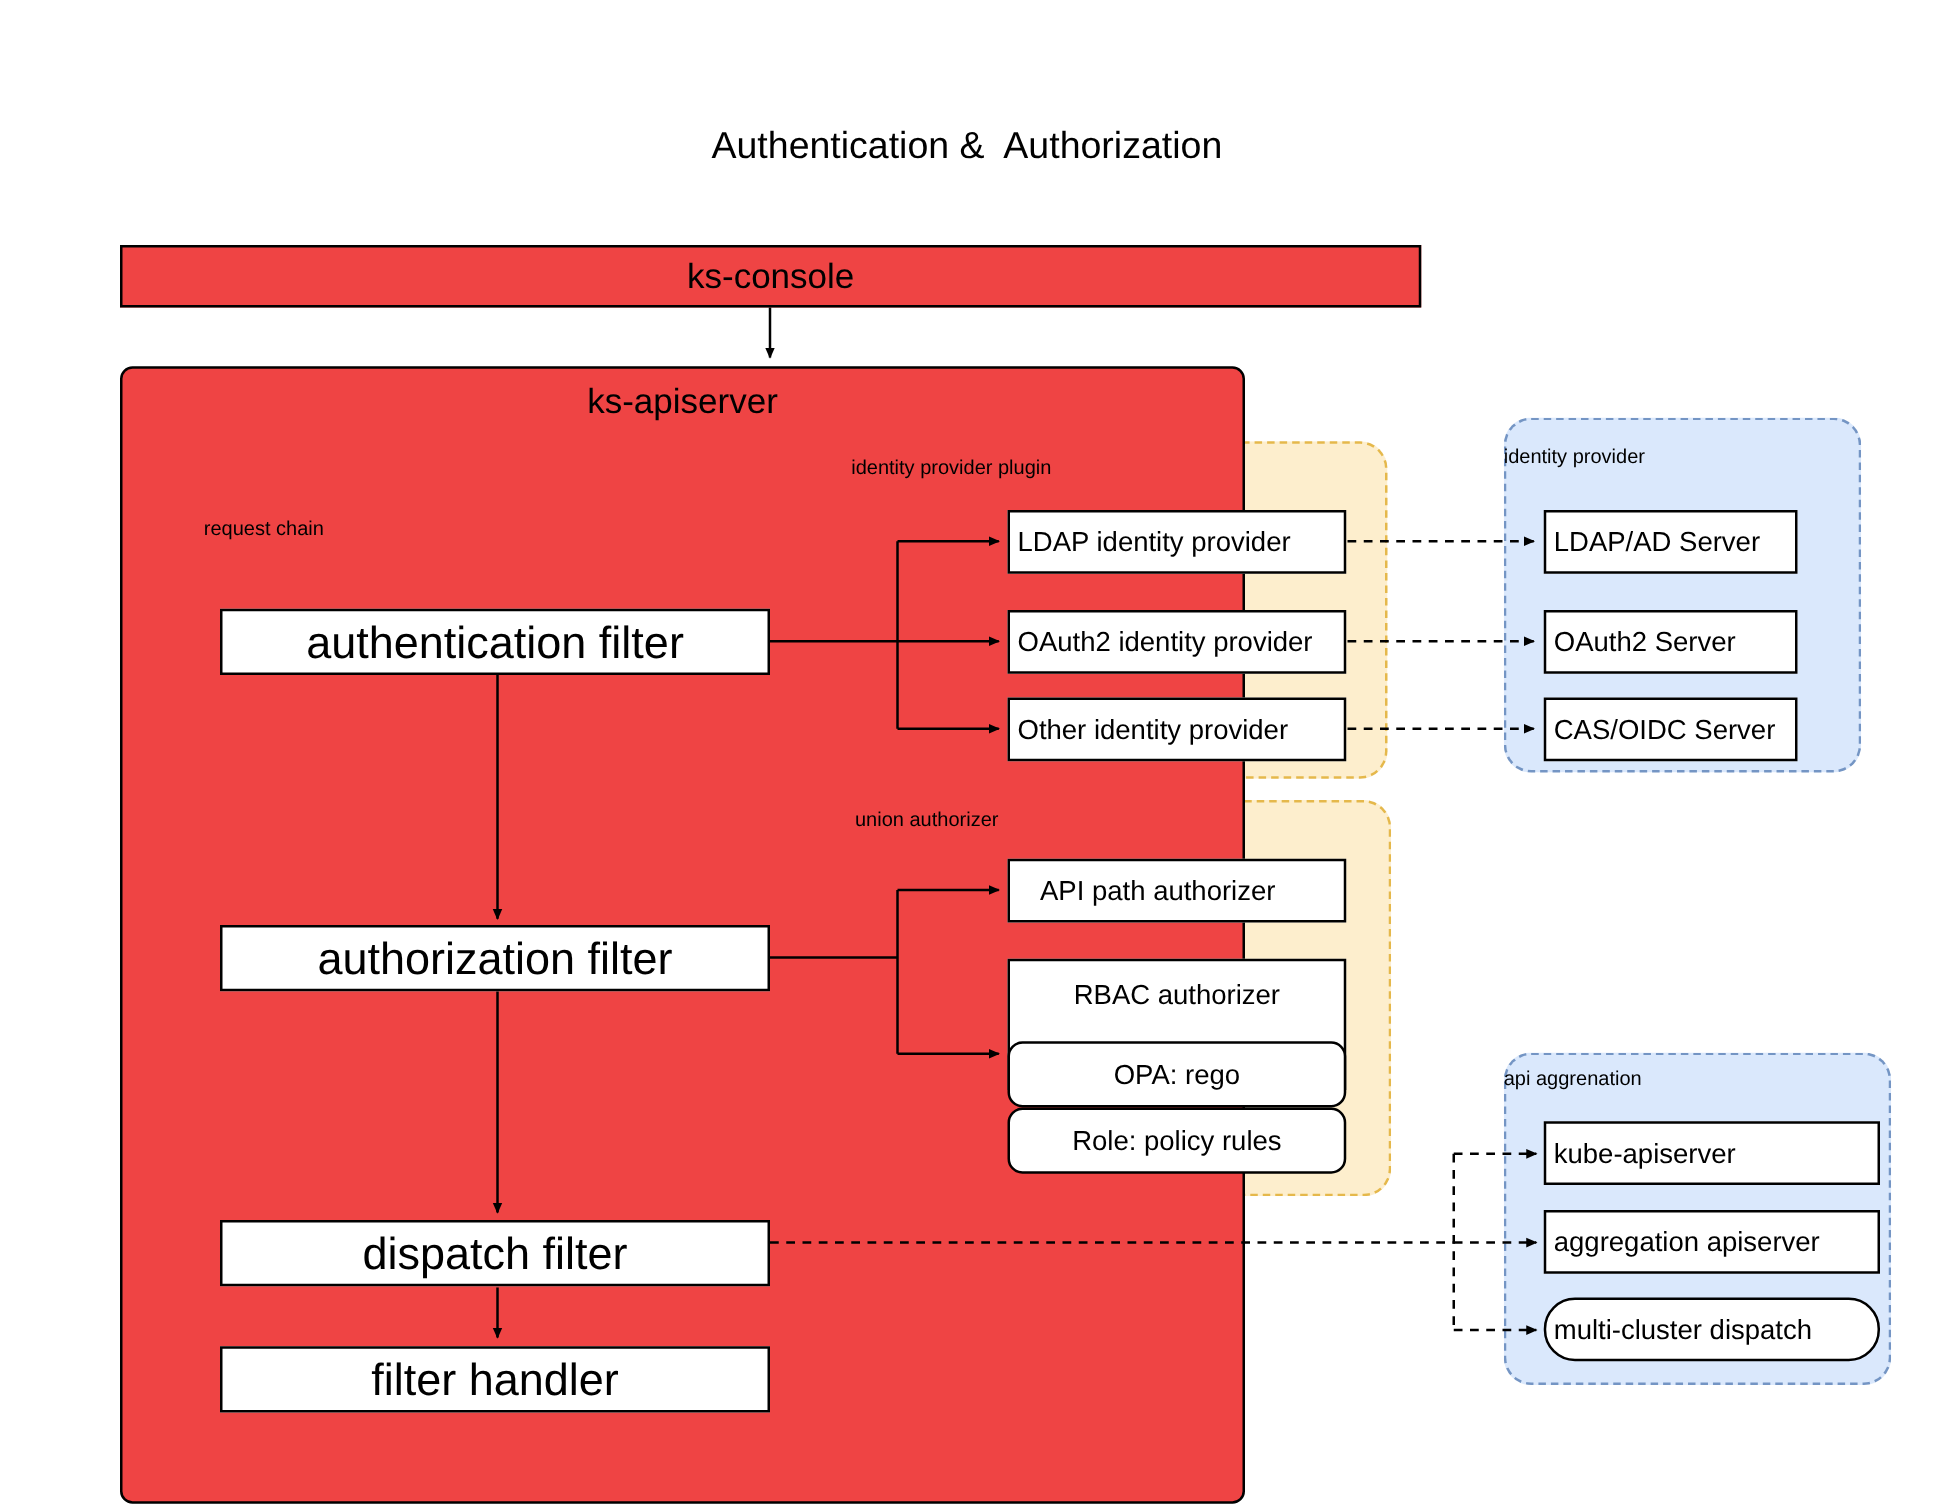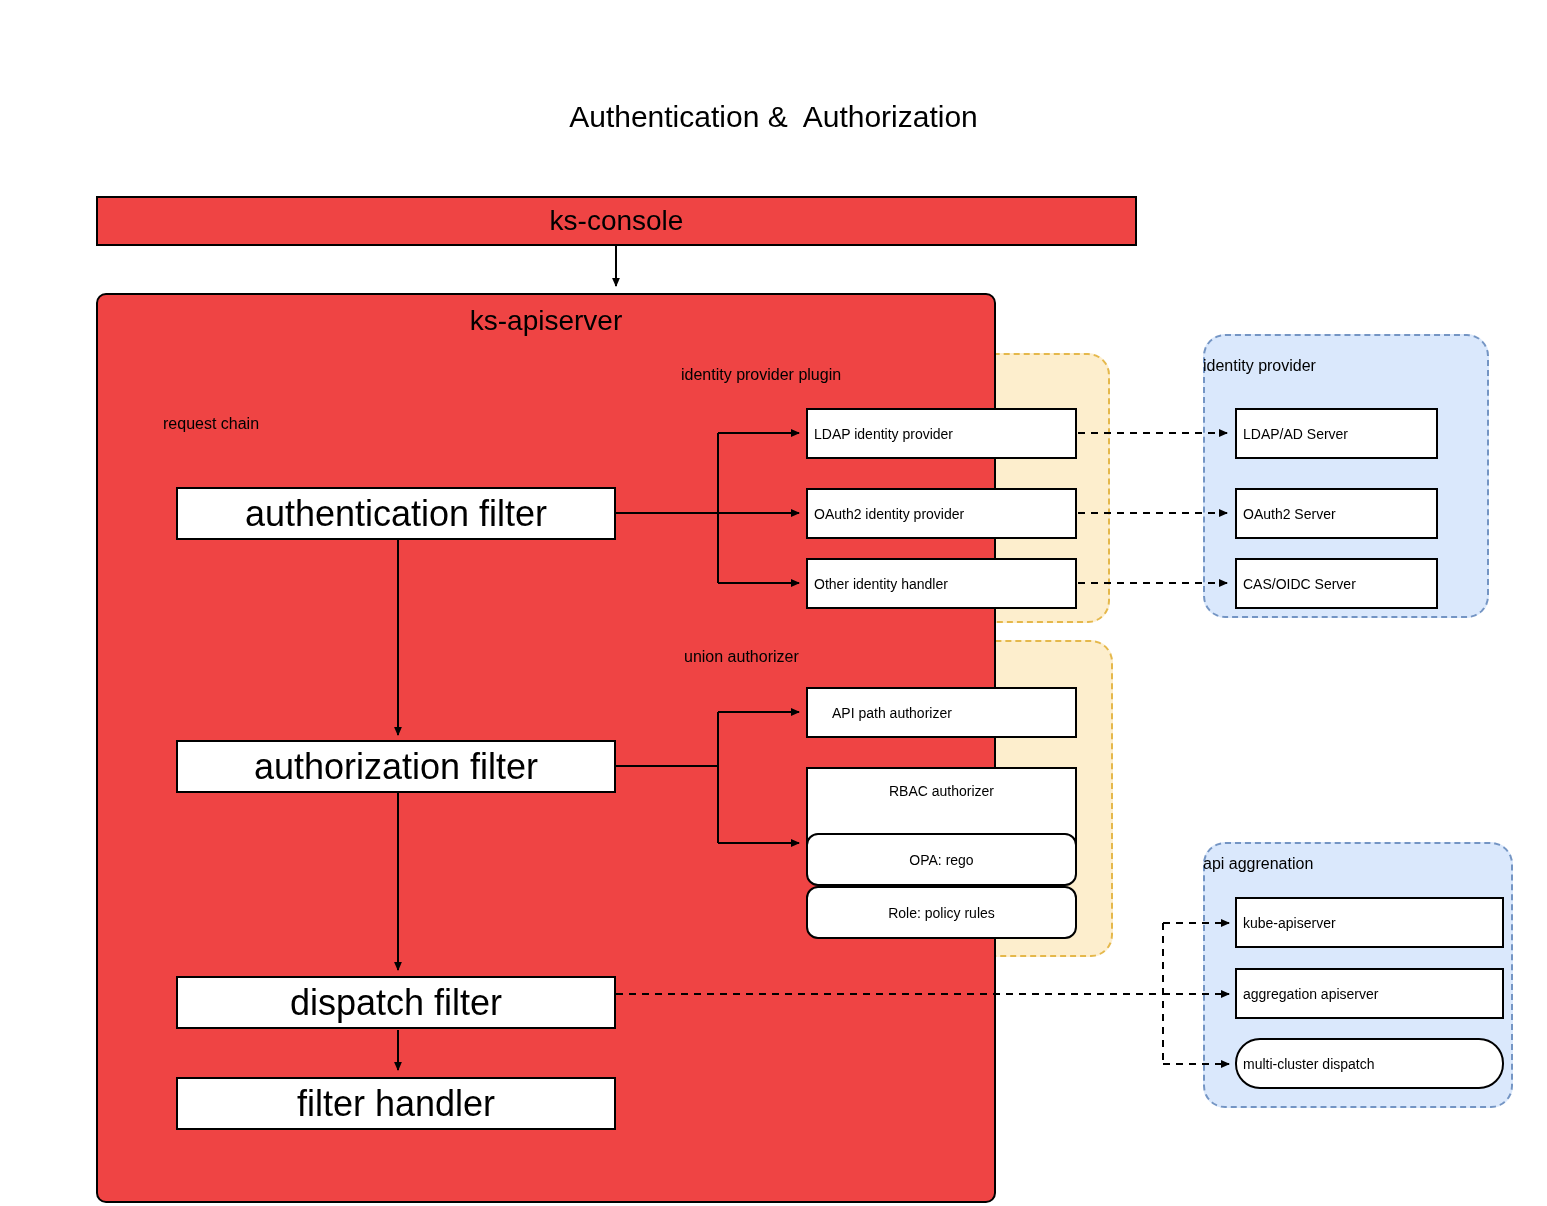--- a/index.html
+++ b/index.html
@@ -72,21 +72,21 @@
     z-index: 3;
   }
   .title {
     position: absolute;
     text-align: center;
     font-size: 30px;
     white-space: pre;
   }
   .t28 { font-size: 28px; }
   .t26 { font-size: 36px; }
-  .t21 { font-size: 14px; }
+  .t21 { font-size: 22px; }
   .rounded-sub {
     position: absolute;
     box-sizing: border-box;
     border: 2px solid #000000;
     border-radius: 12px;
     background: #ffffff;
     display: flex;
     align-items: center;
     justify-content: center;
     z-index: 7;
@@ -175,21 +175,21 @@
     <span class="t26">filter handler</span>
   </div>
 
   <div class="node left" style="left:806px; top:408px; width:271px; height:51px;">
     <span class="t21">LDAP identity provider</span>
   </div>
   <div class="node left" style="left:806px; top:488px; width:271px; height:51px;">
     <span class="t21">OAuth2 identity provider</span>
   </div>
   <div class="node left" style="left:806px; top:558px; width:271px; height:51px;">
-    <span class="t21">Other identity handler</span>
+    <span class="t21">Other identity provider</span>
   </div>
 
   <div class="node left" style="left:1235px; top:408px; width:203px; height:51px;">
     <span class="t21">LDAP/AD Server</span>
   </div>
   <div class="node left" style="left:1235px; top:488px; width:203px; height:51px;">
     <span class="t21">OAuth2 Server</span>
   </div>
   <div class="node left" style="left:1235px; top:558px; width:203px; height:51px;">
     <span class="t21">CAS/OIDC Server</span>

